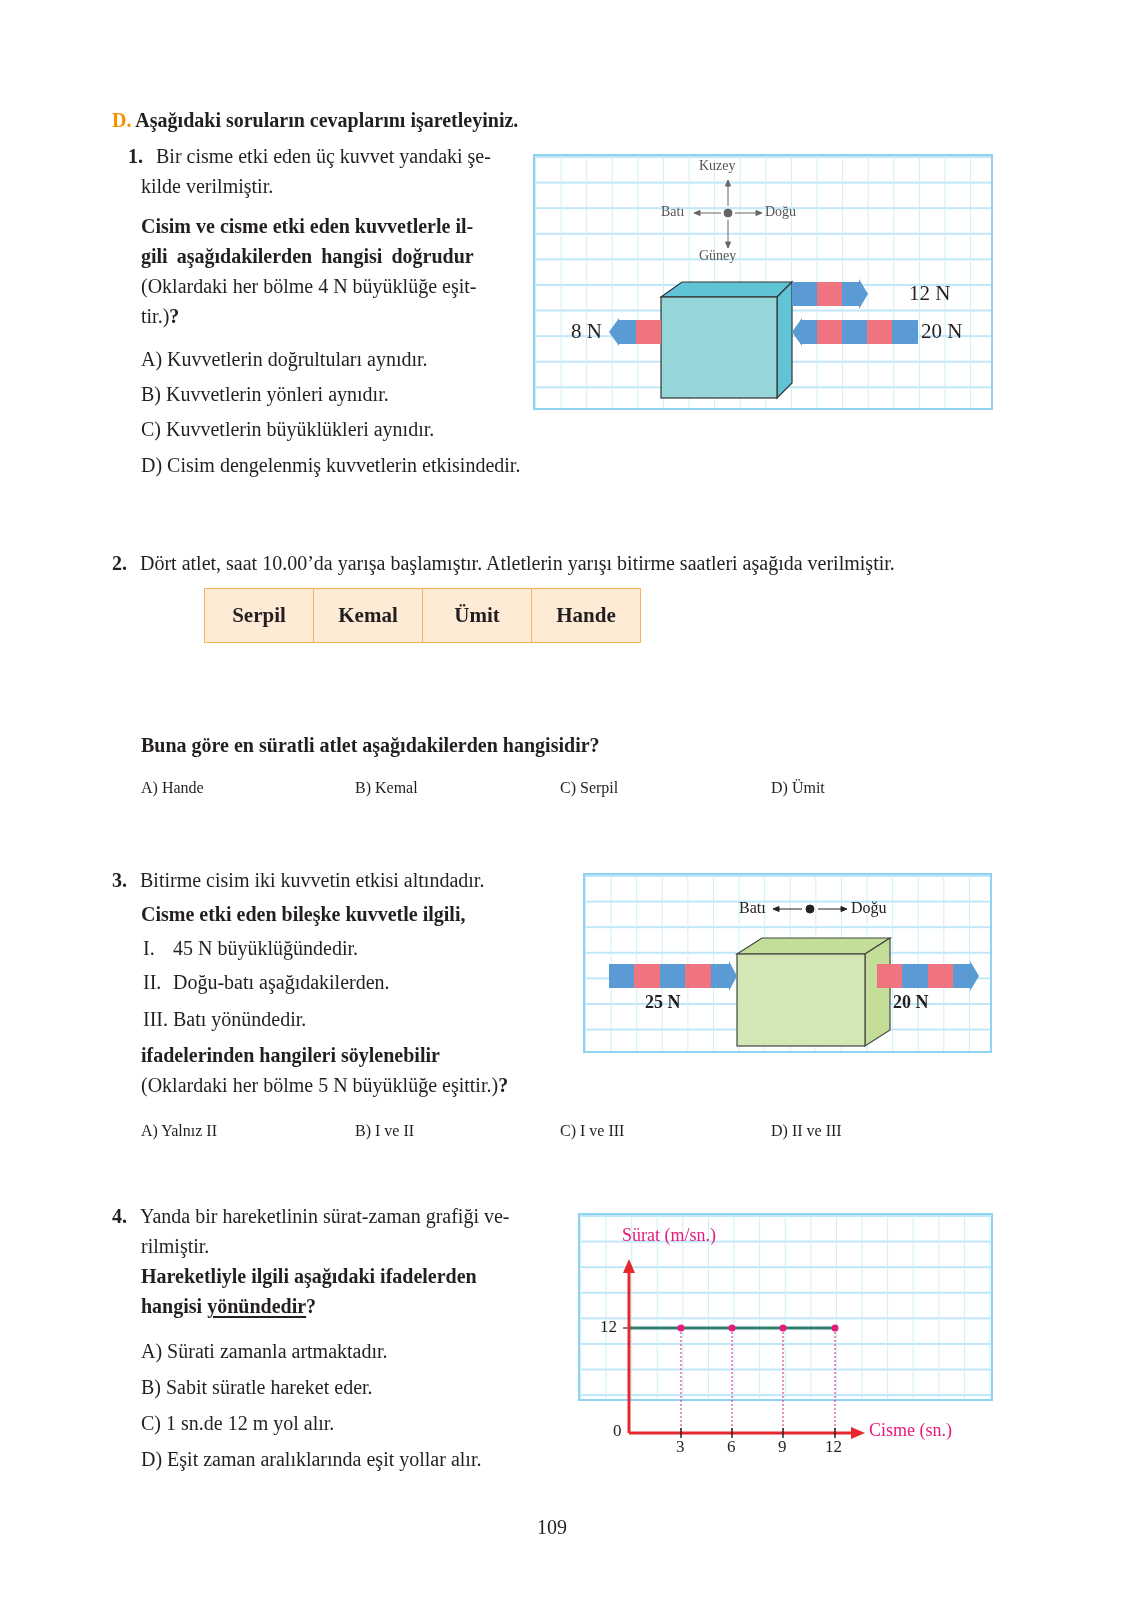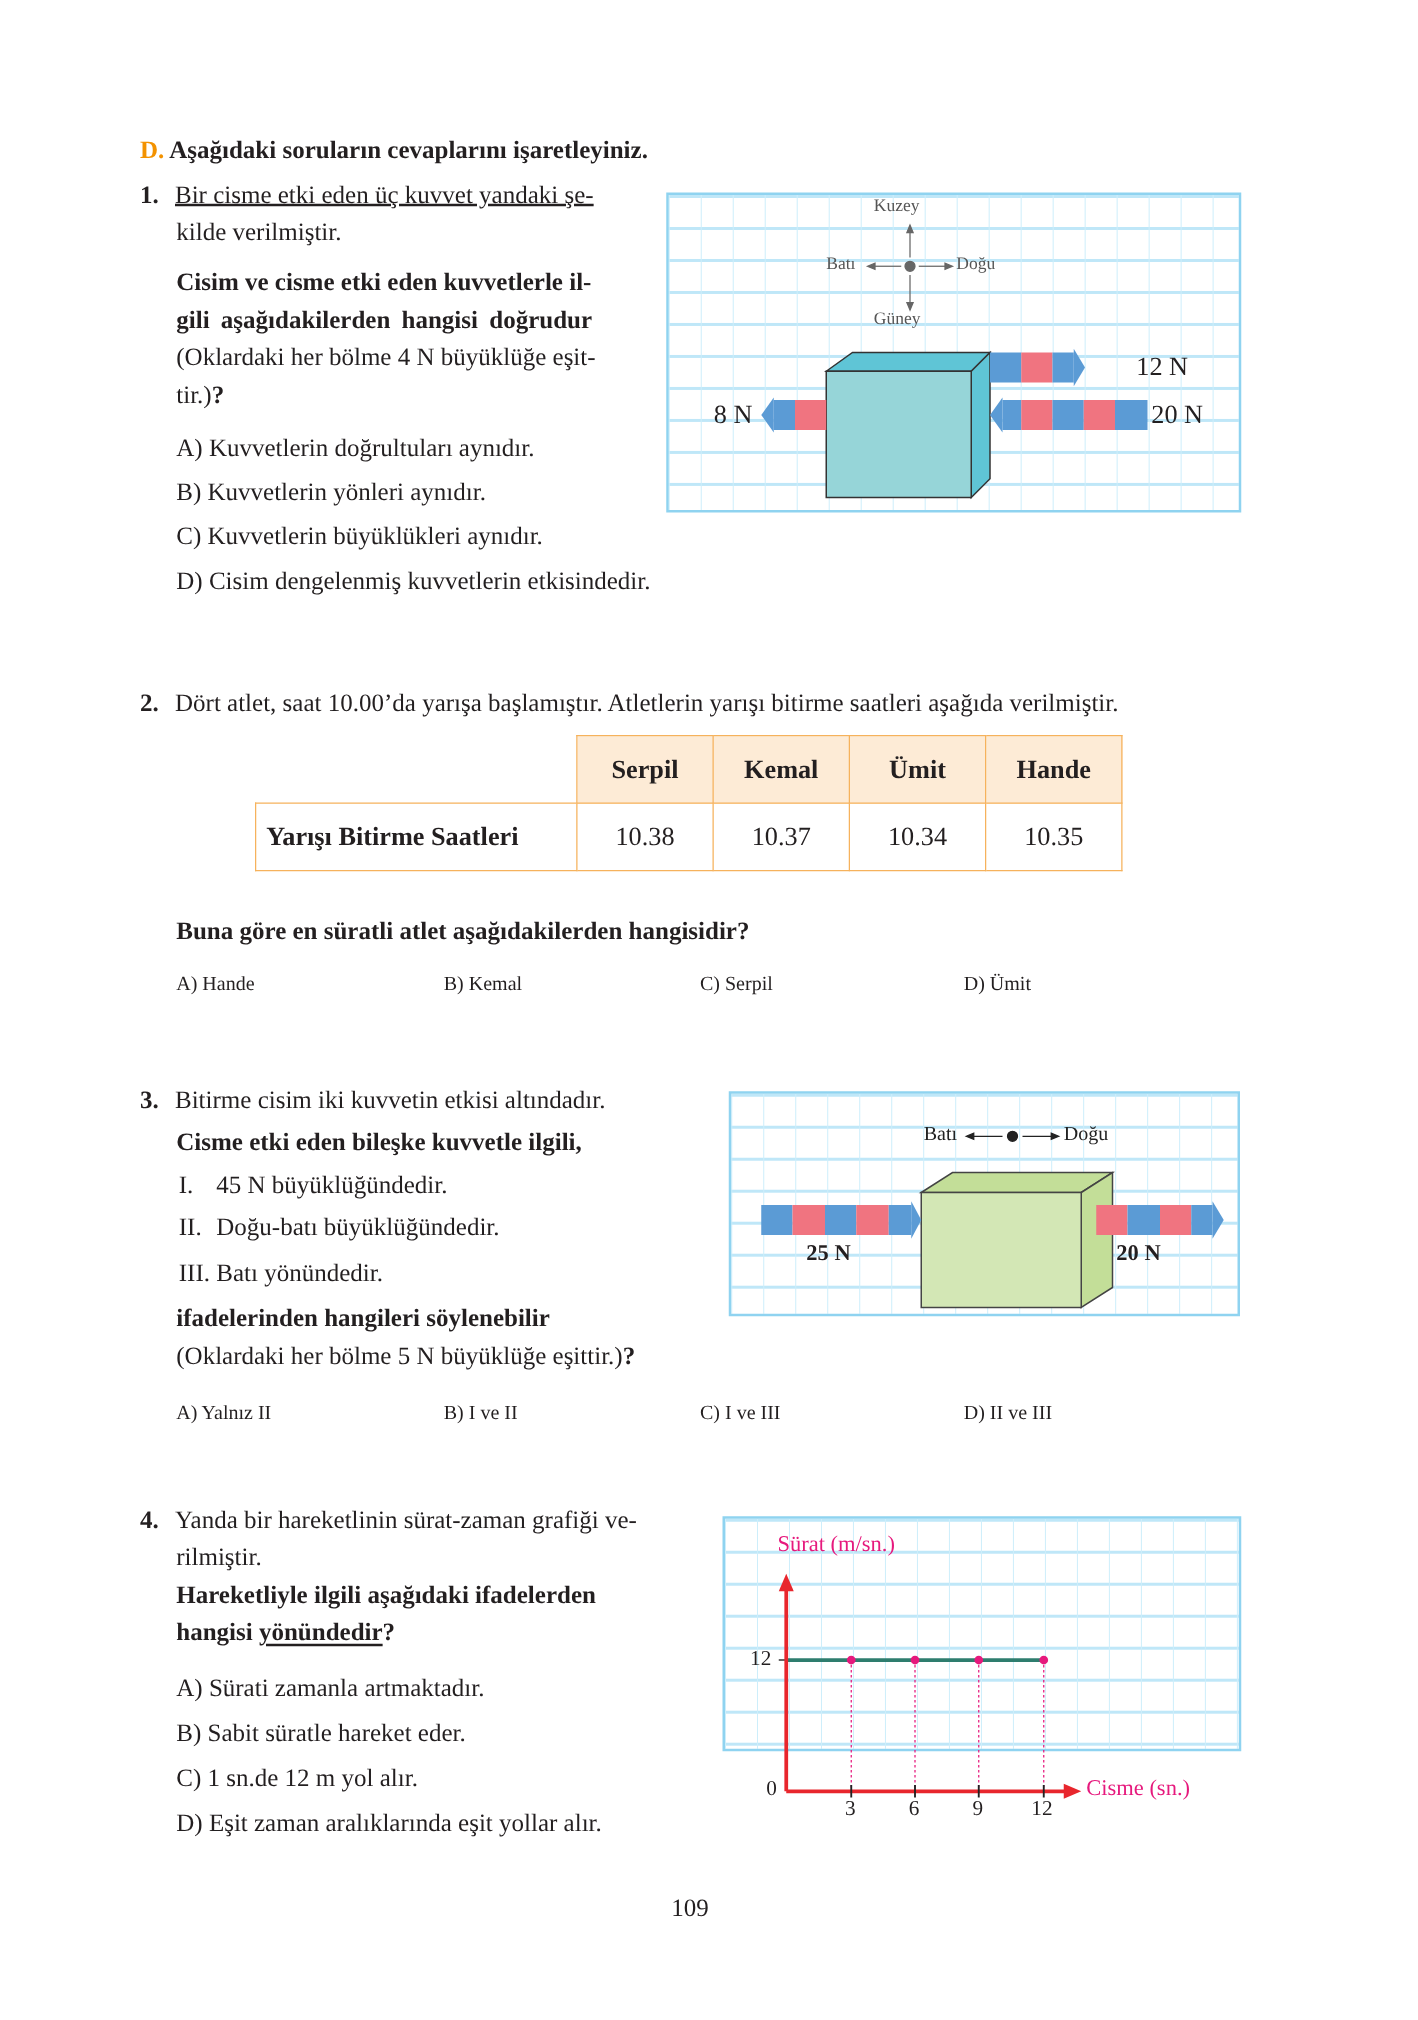--- a/index.html
+++ b/index.html
@@ -29,21 +29,21 @@
 </style>
 </head>
 <body>
 
 <div class="abs t b" style="left:112px; top:105px;">
   <span class="orange">D.</span>
   <span>Aşağıdaki soruların cevaplarını işaretleyiniz.</span>
 </div>
 
 <div>
-  <div class="abs t" style="left:112px; top:141px;text-decoration:underline;">
+  <div class="abs t" style="left:128px; top:141px;">
     <span class="num">1.</span><span>Bir cisme etki eden üç kuvvet yandaki şe-</span>
   </div>
   <div class="abs t" style="left:141px; top:171px;">kilde verilmiştir.</div>
   <div class="abs t b" style="left:141px; top:211px;">Cisim ve cisme etki eden kuvvetlerle il-</div>
   <div class="abs t b" style="left:141px; top:241px; word-spacing:4px;">gili aşağıdakilerden hangisi doğrudur</div>
   <div class="abs t" style="left:141px; top:271px;">(Oklardaki her bölme 4 N büyüklüğe eşit-</div>
   <div class="abs t" style="left:141px; top:301px;">
     <span>tir.)</span><span class="b">?</span>
   </div>
 
@@ -120,48 +120,41 @@
 
   <table class="results" style="left:204px; top:588px;">
     <tbody>
         <tr>
       <td class="empty"></td>
       <td class="head">Serpil</td>
       <td class="head">Kemal</td>
       <td class="head">Ümit</td>
       <td class="head">Hande</td>
     </tr>
-    <tr>
-      <td class="rowhead">Yarışı Bitirme Saatleri</td>
-      <td class="val">10.38</td>
-      <td class="val">10.37</td>
-      <td class="val">10.34</td>
-      <td class="val">10.35</td>
-    </tr>
   </tbody>
     </table>
 
   <div class="abs t b" style="left:141px; top:730px;">Buna göre en süratli atlet aşağıdakilerden hangisidir?</div>
 
   <div class="ans" style="left:141px; top:779px;"><span>A)</span> <span>Hande</span></div>
   <div class="ans" style="left:355px; top:779px;"><span>B)</span> <span>Kemal</span></div>
   <div class="ans" style="left:560px; top:779px;"><span>C)</span> <span>Serpil</span></div>
   <div class="ans" style="left:771px; top:779px;"><span>D)</span> <span>Ümit</span></div>
 </div>
 
 <div>
   <div class="abs t" style="left:112px; top:865px;">
     <span class="num">3.</span><span>Bitirme cisim iki kuvvetin etkisi altındadır.</span>
   </div>
   <div class="abs t b" style="left:141px; top:899px;">Cisme etki eden bileşke kuvvetle ilgili,</div>
   <div class="abs t" style="left:143px; top:933px;">
     <span style="display:inline-block;width:30px;">I.</span><span>45 N büyüklüğündedir.</span>
   </div>
   <div class="abs t" style="left:143px; top:967px;">
-    <span style="display:inline-block;width:30px;">II.</span><span>Doğu-batı büyüklüğündedir.</span>
+    <span style="display:inline-block;width:30px;">II.</span><span>Doğu-batı aşağıdakilerden.</span>
   </div>
   <div class="abs t" style="left:143px; top:1004px;">
     <span style="display:inline-block;width:30px;">III.</span><span>Batı yönündedir.</span>
   </div>
   <div class="abs t b" style="left:141px; top:1040px;">ifadelerinden hangileri söylenebilir</div>
   <div class="abs t" style="left:141px; top:1070px;">
     <span>(Oklardaki her bölme 5 N büyüklüğe eşittir.)</span><span class="b">?</span>
   </div>
 
   <div class="ans" style="left:141px; top:1122px;"><span>A)</span> <span>Yalnız II</span></div>

